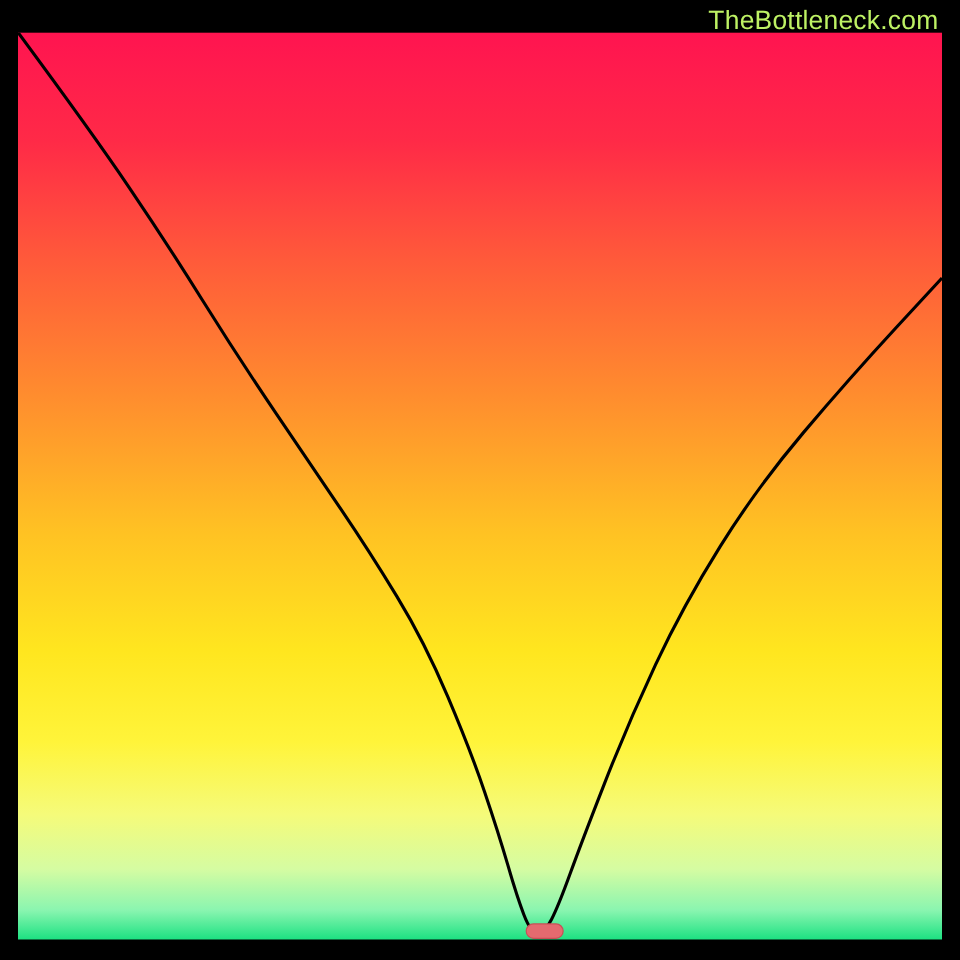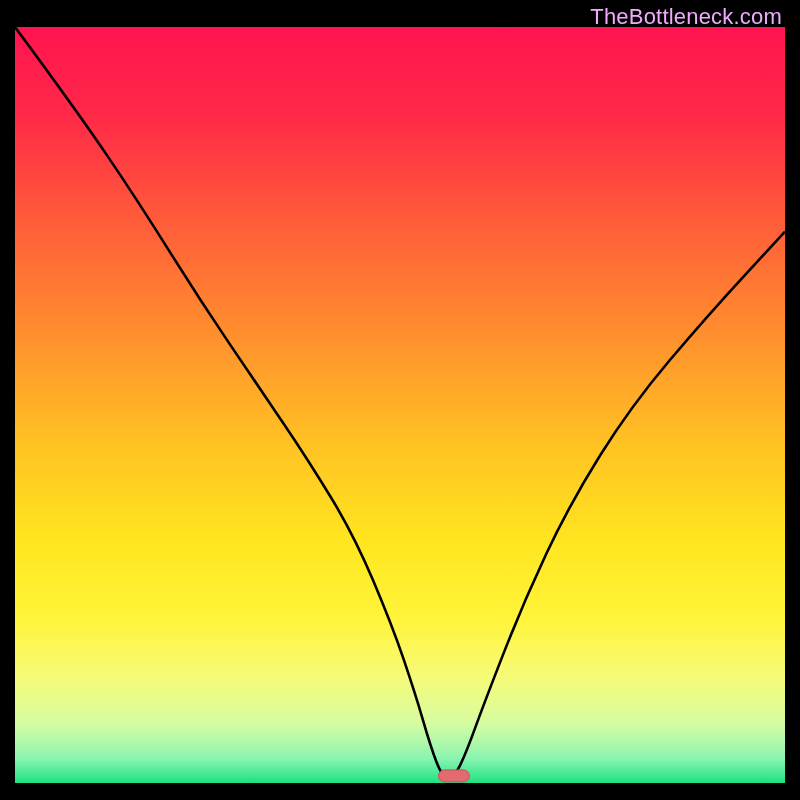--- a/index.html
+++ b/index.html
@@ -23,21 +23,21 @@
     position: absolute;
     left: 1px;
     top: 1px;
     width: 770px;
     height: 758px;
   }
   .watermark {
     position: absolute;
     top: 4px;
     right: 18px;
-    color: #f0abfc;
+    color: #bef264;
     font-size: 22px;
     font-weight: 500;
     letter-spacing: 0.2px;
   }
   svg { display: block; }
 </style>
 </head>
 <body>
 
 <div class="watermark">TheBottleneck.com</div>

